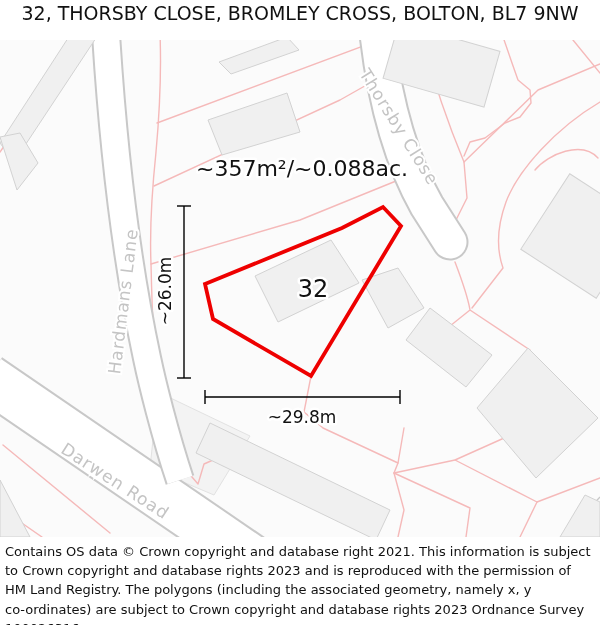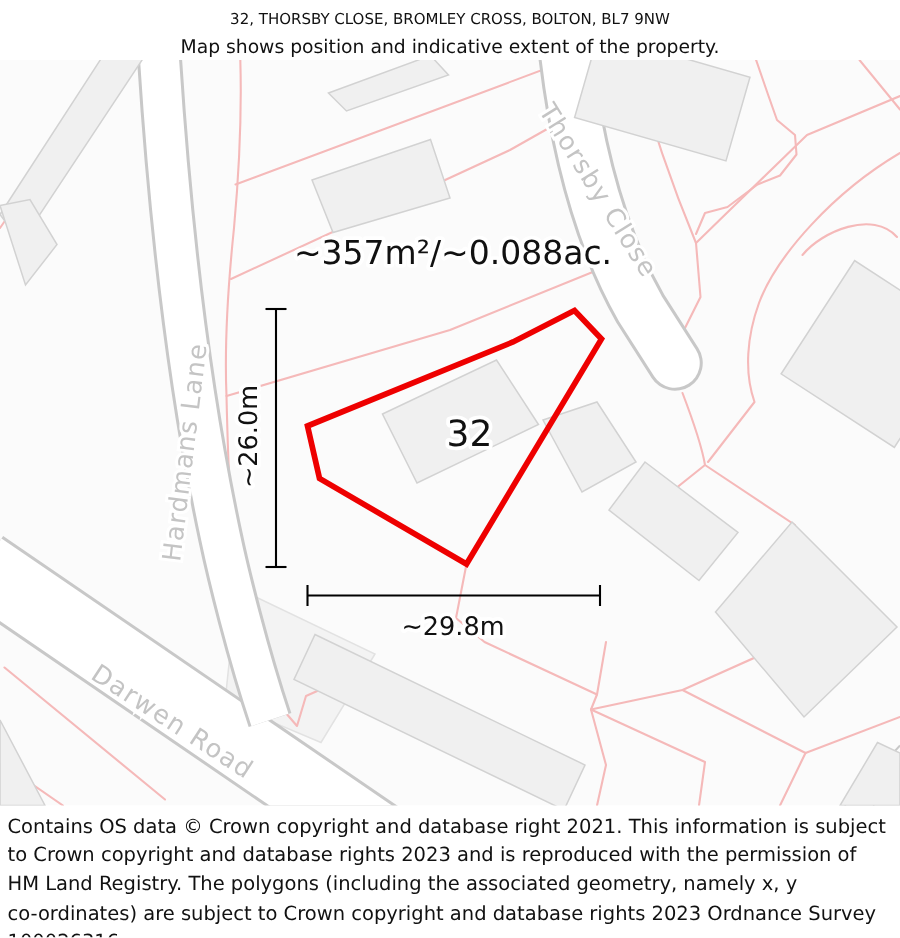--- a/index.html
+++ b/index.html
@@ -1,19 +1,19 @@
 <!DOCTYPE html>
 <html><head>
 <meta charset="utf-8">
 <style>
   html,body{margin:0;padding:0;background:#ffffff;}
   .page{width:600px;height:625px;background:#ffffff;overflow:hidden;
         font-family:"DejaVu Sans","Liberation Sans",sans-serif;position:relative;}
   .header{height:40px;text-align:center;padding-top:5px;box-sizing:border-box;background:#ffffff;}
-  .header .title{font-size:10px;color:#111;line-height:17px;}
+  .header .title{font-size:19px;color:#111;line-height:17px;}
   .header .subtitle{font-size:12.5px;color:#111;line-height:17px;}
   .map-wrap{width:600px;height:497px;display:block;}
   svg{display:block;}
   .bld{fill:#f0f0f0;stroke:#d2d2d2;stroke-width:1;}
   .plotarea{fill:#f3f3f3;stroke:#e2e2e2;stroke-width:1;}
   .pink{fill:none;stroke:#f5b9b9;stroke-width:1.4;stroke-linejoin:round;stroke-linecap:round;}
   .roadcase{fill:none;stroke:#c8c8c8;}
   .roadfill{fill:none;stroke:#ffffff;}
   .dim{stroke:#000000;stroke-width:1.4;}
   .maptext{font-family:"DejaVu Sans","Liberation Sans",sans-serif;fill:#111;}
@@ -22,21 +22,20 @@
   .footer{padding:5px 5px 0 5px;font-size:13px;line-height:19.2px;color:#111;
           white-space:pre-line;text-align:left;}
 </style>
 </head>
 <body>
 
 <div class="page">
 
   <div class="header">
     <div class="title">32, THORSBY CLOSE, BROMLEY CROSS, BOLTON, BL7 9NW</div>
-    <div class="subtitle">Map shows position and indicative extent of the property.</div>
   </div>
 
   <div class="map-wrap">
   <svg width="600" height="497" viewBox="0 0 600 497" xmlns="http://www.w3.org/2000/svg">
 
     <rect x="0" y="0" width="600" height="497" fill="#fbfbfb"></rect>
 
     <polygon class="plotarea" points="158,352 250,396 214,455 150,428"></polygon>
 
     <g>

